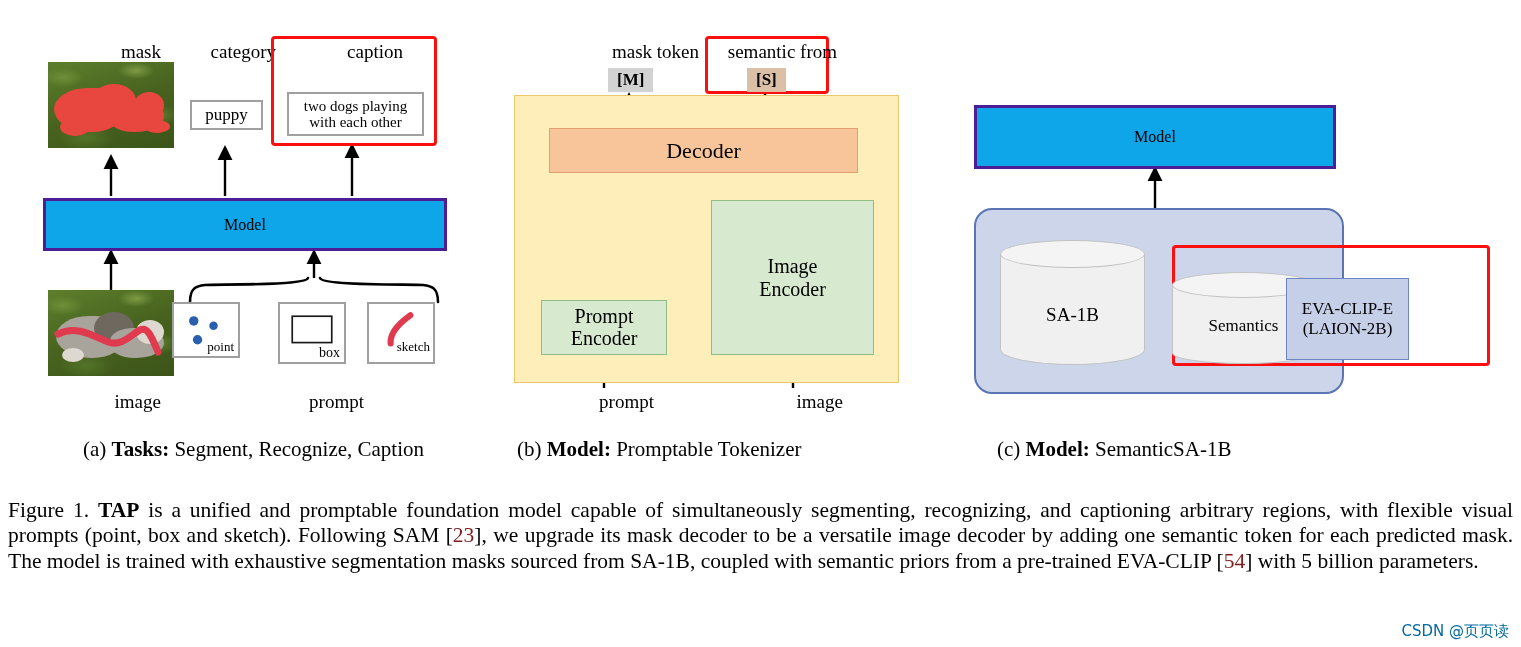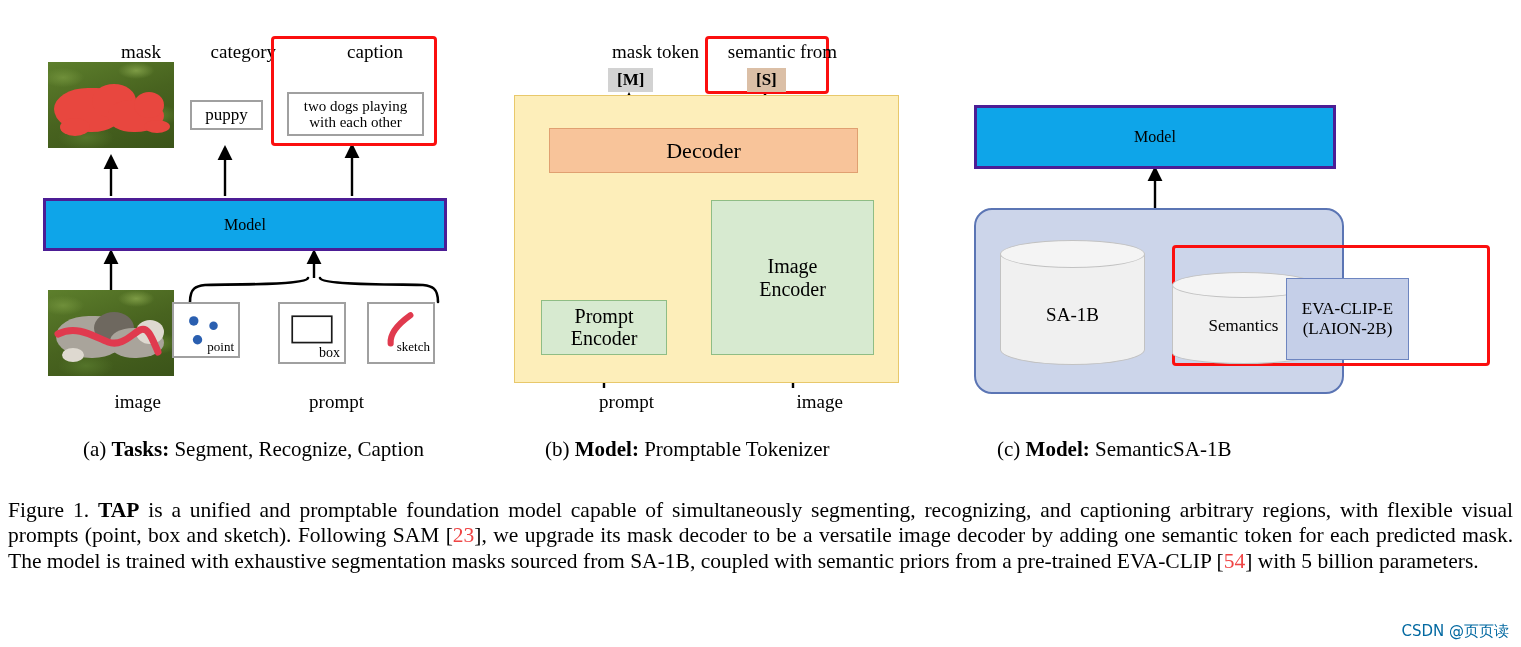--- a/index.html
+++ b/index.html
@@ -158,21 +158,21 @@
     position: absolute;
     left: 8px;
     top: 498px;
     width: 1505px;
     font-size: 21.5px;
     line-height: 25.4px;
     text-align: justify;
     text-justify: inter-word;
   }
   .fig-caption b { font-weight: bold; }
-  .cite { color: #ef4444; }
+  .cite { color: #7f1d1d; }
 
   .watermark {
     position: absolute;
     right: 12px;
     bottom: 6px;
     font-size: 15px;
     color: #0369a1;
     font-family: "DejaVu Sans", sans-serif;
     white-space: nowrap;
   }
@@ -316,21 +316,21 @@
 
 <div class="box" style="left:711px; top:200px; width:163px; height:155px; background:#d7ead0; border:1px solid #8fbd85; flex-direction:column; font-size:20px; line-height:1.12;">
   <span>Image</span>
   <span>Encoder</span>
 </div>
 
 <div class="label" style="left:554px; top:392px; width:100px;">prompt</div>
 
 <div class="label" style="left:743px; top:392px; width:100px;">image</div>
 
-<div class="panel-caption" style="left:545px; top:437px;font-family:Liberation Serif, serif;">
+<div class="panel-caption" style="left:517px; top:437px;font-family:Liberation Serif, serif;">
   <span>(b)</span>
   <b>Model:</b>
   <span>Promptable Tokenizer</span>
 </div>
 
 <div class="box model-box" style="left:974px; top:105px; width:362px; height:64px;">
   <span>Model</span>
 </div>
 
 <div class="data-pane" style="left:974px; top:208px; width:366px; height:182px;"></div>

